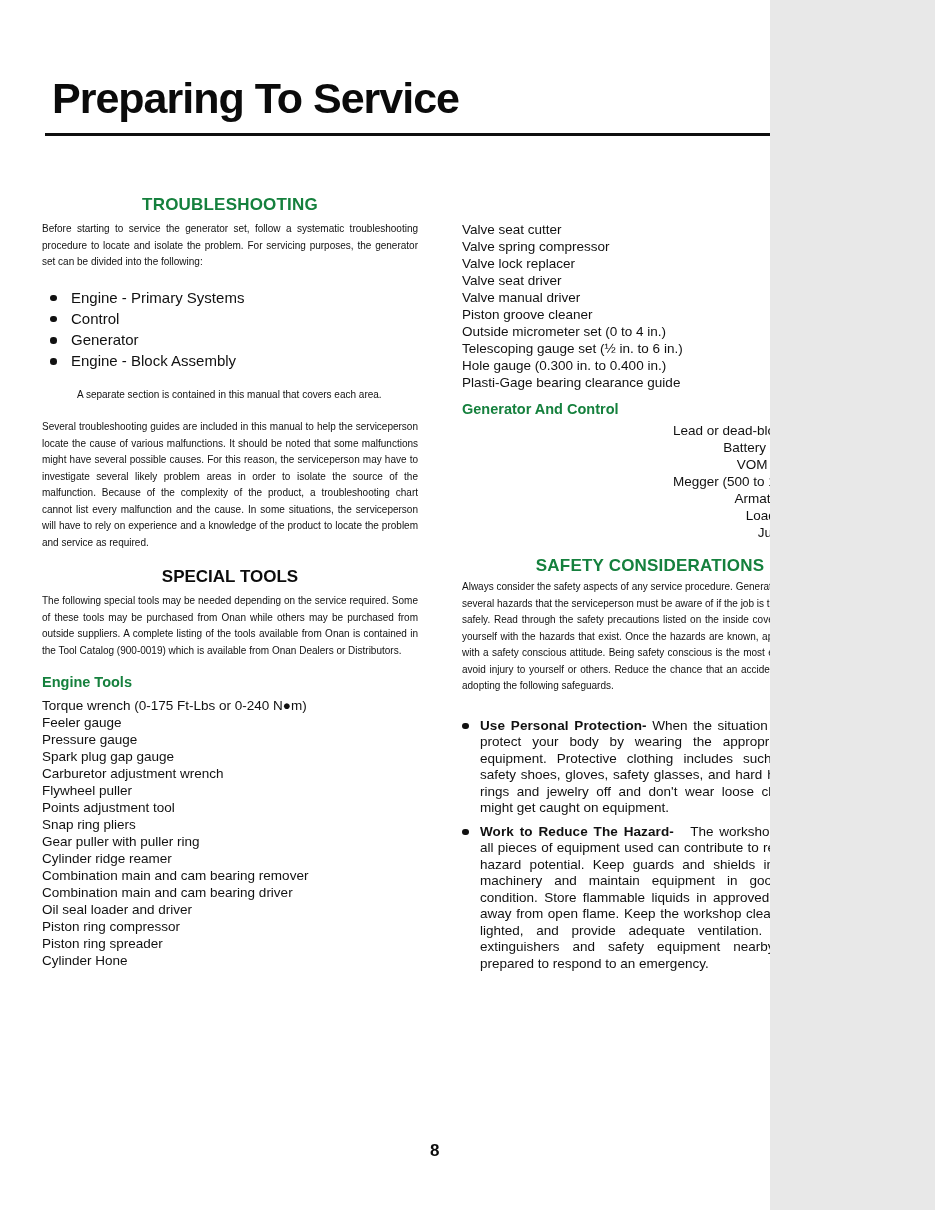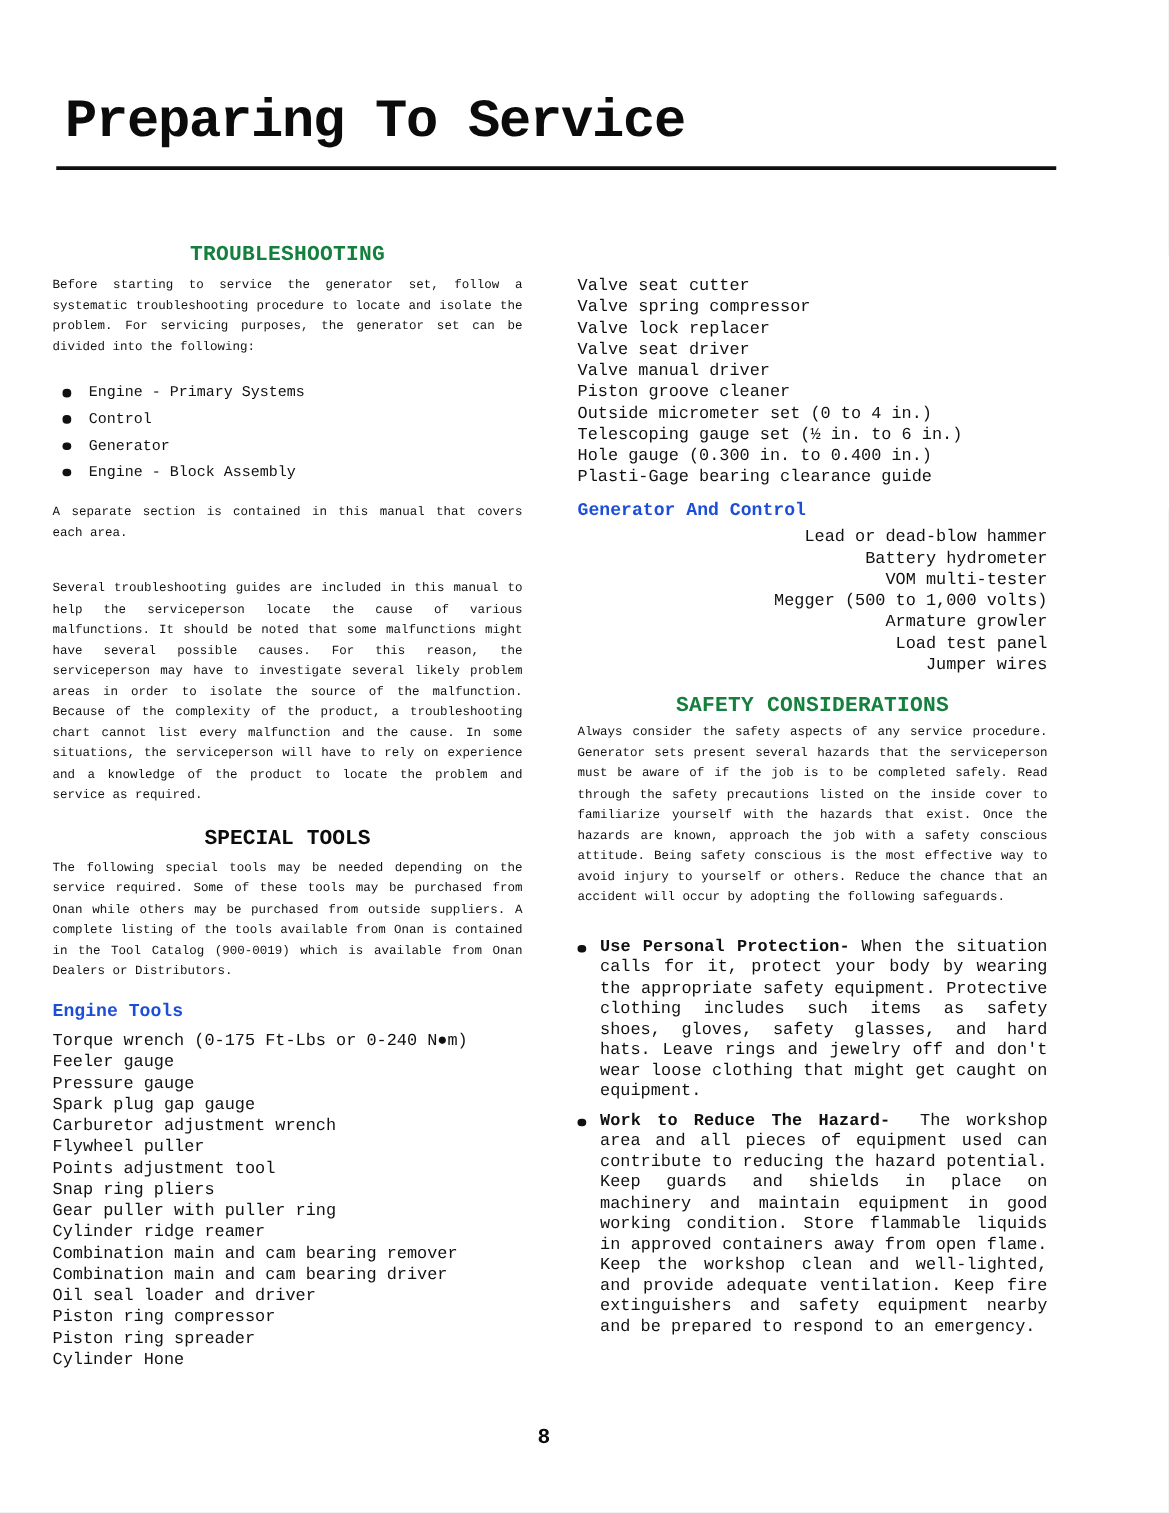--- a/index.html
+++ b/index.html
@@ -1,21 +1,21 @@
 <!DOCTYPE html>
 <html><head>
 <meta charset="utf-8">
 <style>
   html,body{margin:0;padding:0;background:#e8e8e8;}
   .page{
     position:relative;
-    width:935px;height:1210px;
+    width:770px;height:1210px;
     background:#ffffff;
     overflow:hidden;
-    font-family:Liberation Mono, monospace;
+    font-family:Liberation Sans, sans-serif;
     color:#111;
     -webkit-font-smoothing:antialiased;
   }
   .doc-title{
     margin:76px 0 0 52px;
     font-size:43px;
     line-height:44px;
     font-weight:bold;
     letter-spacing:-1px;
     color:#0b0b0b;
@@ -35,42 +35,42 @@
   h2.section-heading{
     margin:0;text-align:center;
     font-size:17px;line-height:18px;font-weight:bold;
     letter-spacing:0.2px;color:#15803d;
   }
   .para{
     margin:7px 0 0 0;
     font-size:10px;line-height:16.5px;
     text-align:justify;
   }
-  .para.mt17{margin-top:17px;}
-  .para.mt24{margin-top:28px;}
+  .para.mt17{margin-top:17px;margin-left:35px;}
+  .para.mt24{margin-top:16px;}
   .para.mt4{margin-top:4px;}
   .bullet-list{margin:19px 0 0 8px;}
   .bullet-item{
     position:relative;
     padding-left:21px;
-    font-size:12px;line-height:16.5px;
+    font-size:15px;line-height:16.5px;
     margin-bottom:4.8px;
   }
   .dot{
     position:absolute;left:0;top:5px;
     width:6.5px;height:6.5px;border-radius:50%;
     background:#111;display:inline-block;
   }
   h3.sub-heading{
     margin:17px 0 0 0;text-align:center;
     font-size:17px;line-height:18px;font-weight:bold;color:#0c0c0c;
   }
   h4.list-heading{
     margin:16px 0 0 0;
-    font-size:14.5px;line-height:15px;font-weight:bold;color:#1d4ed8;
+    font-size:14.5px;line-height:15px;font-weight:bold;color:#15803d;
   }
   h4.list-heading.gen{margin-top:11px;}
   .tool-list{margin:7px 0 0 0;font-size:13.5px;}
   .tool-list div{line-height:17px;}
   .tool-list.flush{margin-top:0;}
   .gen-list{margin-top:5px;text-align:right;}
   h2.safety-heading{margin-top:16px;}
   .sbullet{
     position:relative;
     padding-left:18px;

